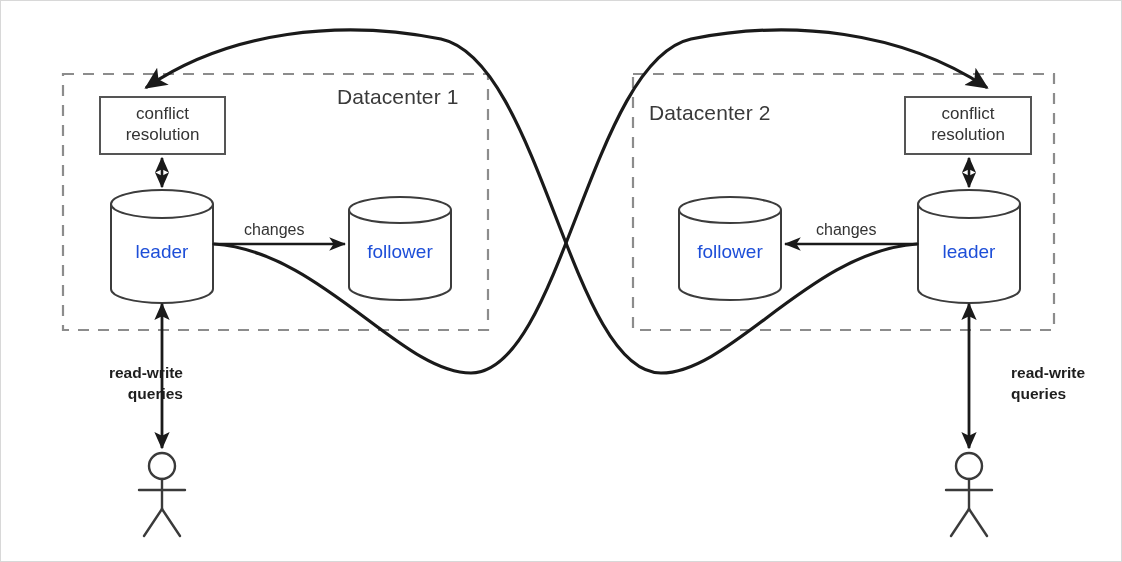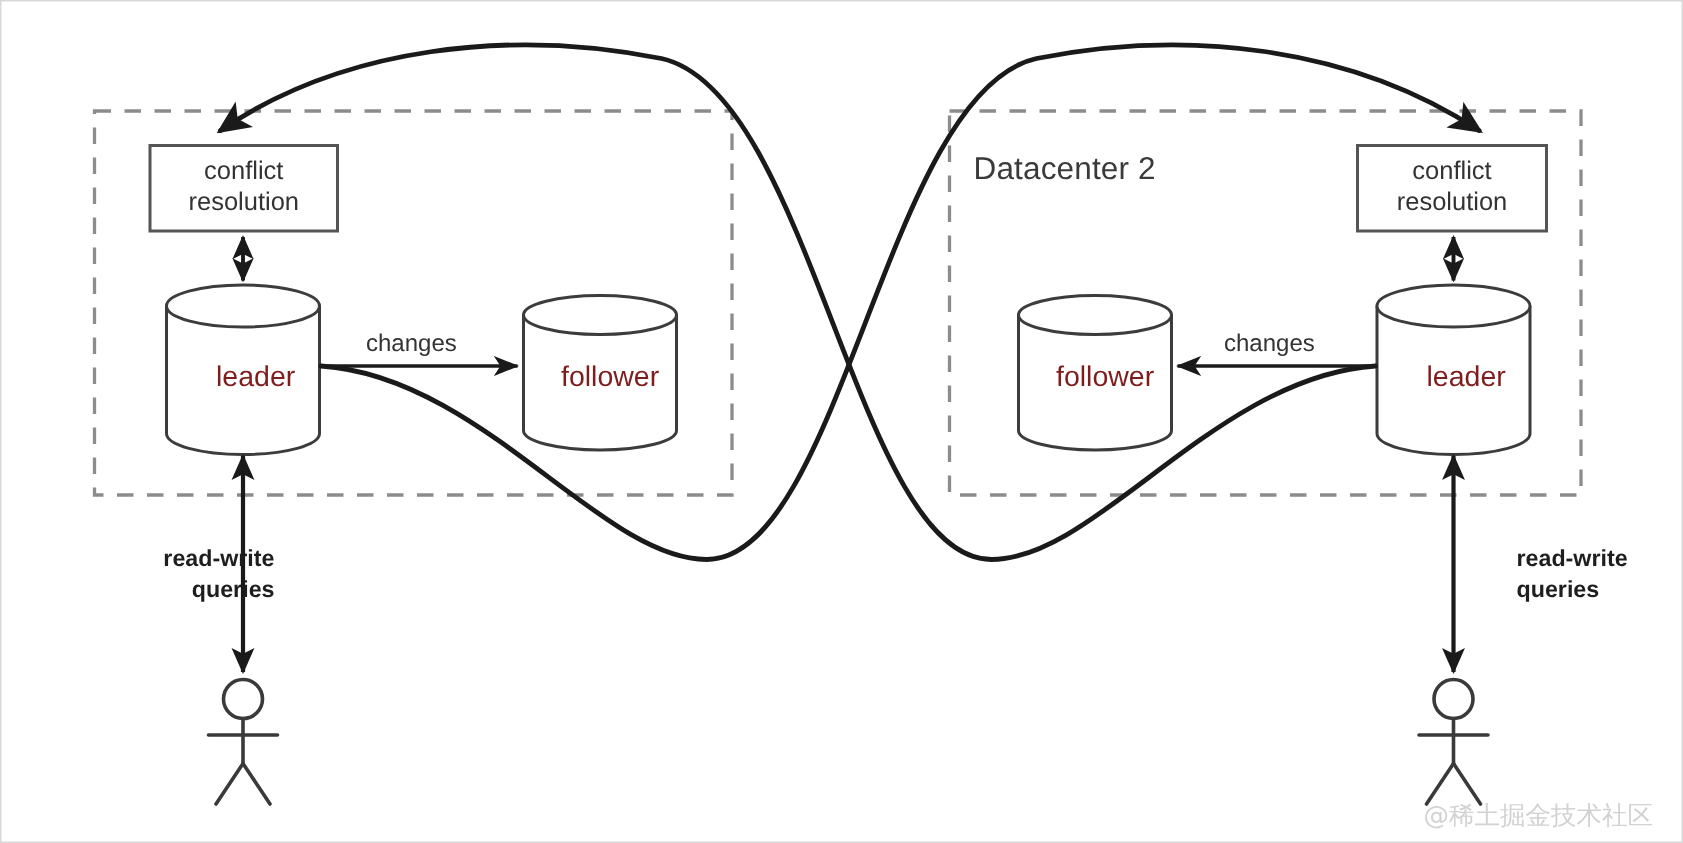--- a/index.html
+++ b/index.html
@@ -35,23 +35,23 @@
     position: absolute;
     font-size: 17px;
     color: #333333;
     text-align: center;
     line-height: 1.25;
     white-space: nowrap;
   }
   .cyl-label {
     position: absolute;
     font-size: 19px;
-    color: #7f1d1d;
-    white-space: nowrap;
-    padding-left: 33px;
+    color: #1d4ed8;
+    text-align: center;
+    white-space: nowrap;
   }
   .edge-label {
     position: absolute;
     font-size: 16px;
     color: #333333;
     white-space: nowrap;
     text-align: right;
   }
   .rw-label {
     position: absolute;
@@ -153,20 +153,21 @@
 
     <g fill="none" stroke="#3a3a3a" stroke-width="2.4" stroke-linecap="round">
       <circle cx="968" cy="465" r="13" fill="#ffffff"></circle>
       <line x1="968" y1="478" x2="968" y2="508"></line>
       <line x1="945" y1="489" x2="991" y2="489"></line>
       <line x1="968" y1="508" x2="950" y2="535"></line>
       <line x1="968" y1="508" x2="986" y2="535"></line>
     </g>
   </svg>
 
+  <div class="dc-label" style="left:336px; top:84px;">Datacenter 1</div>
 
   <div class="dc-label" style="left:648px; top:84px;margin-top:16px;">Datacenter 2</div>
 
   <div class="box-label" style="left:99px; top:102px; width:125px;">
     <div>conflict</div>
     <div>resolution</div>
   </div>
 
   <div class="box-label" style="left:904px; top:102px; width:126px;">
     <div>conflict</div>
@@ -188,15 +189,14 @@
   <div class="rw-label left-side" style="left:0px; top:362px; width:150px;">
     <div>read-write</div>
     <div>queries</div>
   </div>
 
   <div class="rw-label right-side" style="left:978px; top:362px; width:150px;">
     <div>read-write</div>
     <div>queries</div>
   </div>
 
-  <div class="watermark" style="left:948px; top:531px;">@稀土掘金技术社区</div>
 
 </div>
 
 </body></html>

